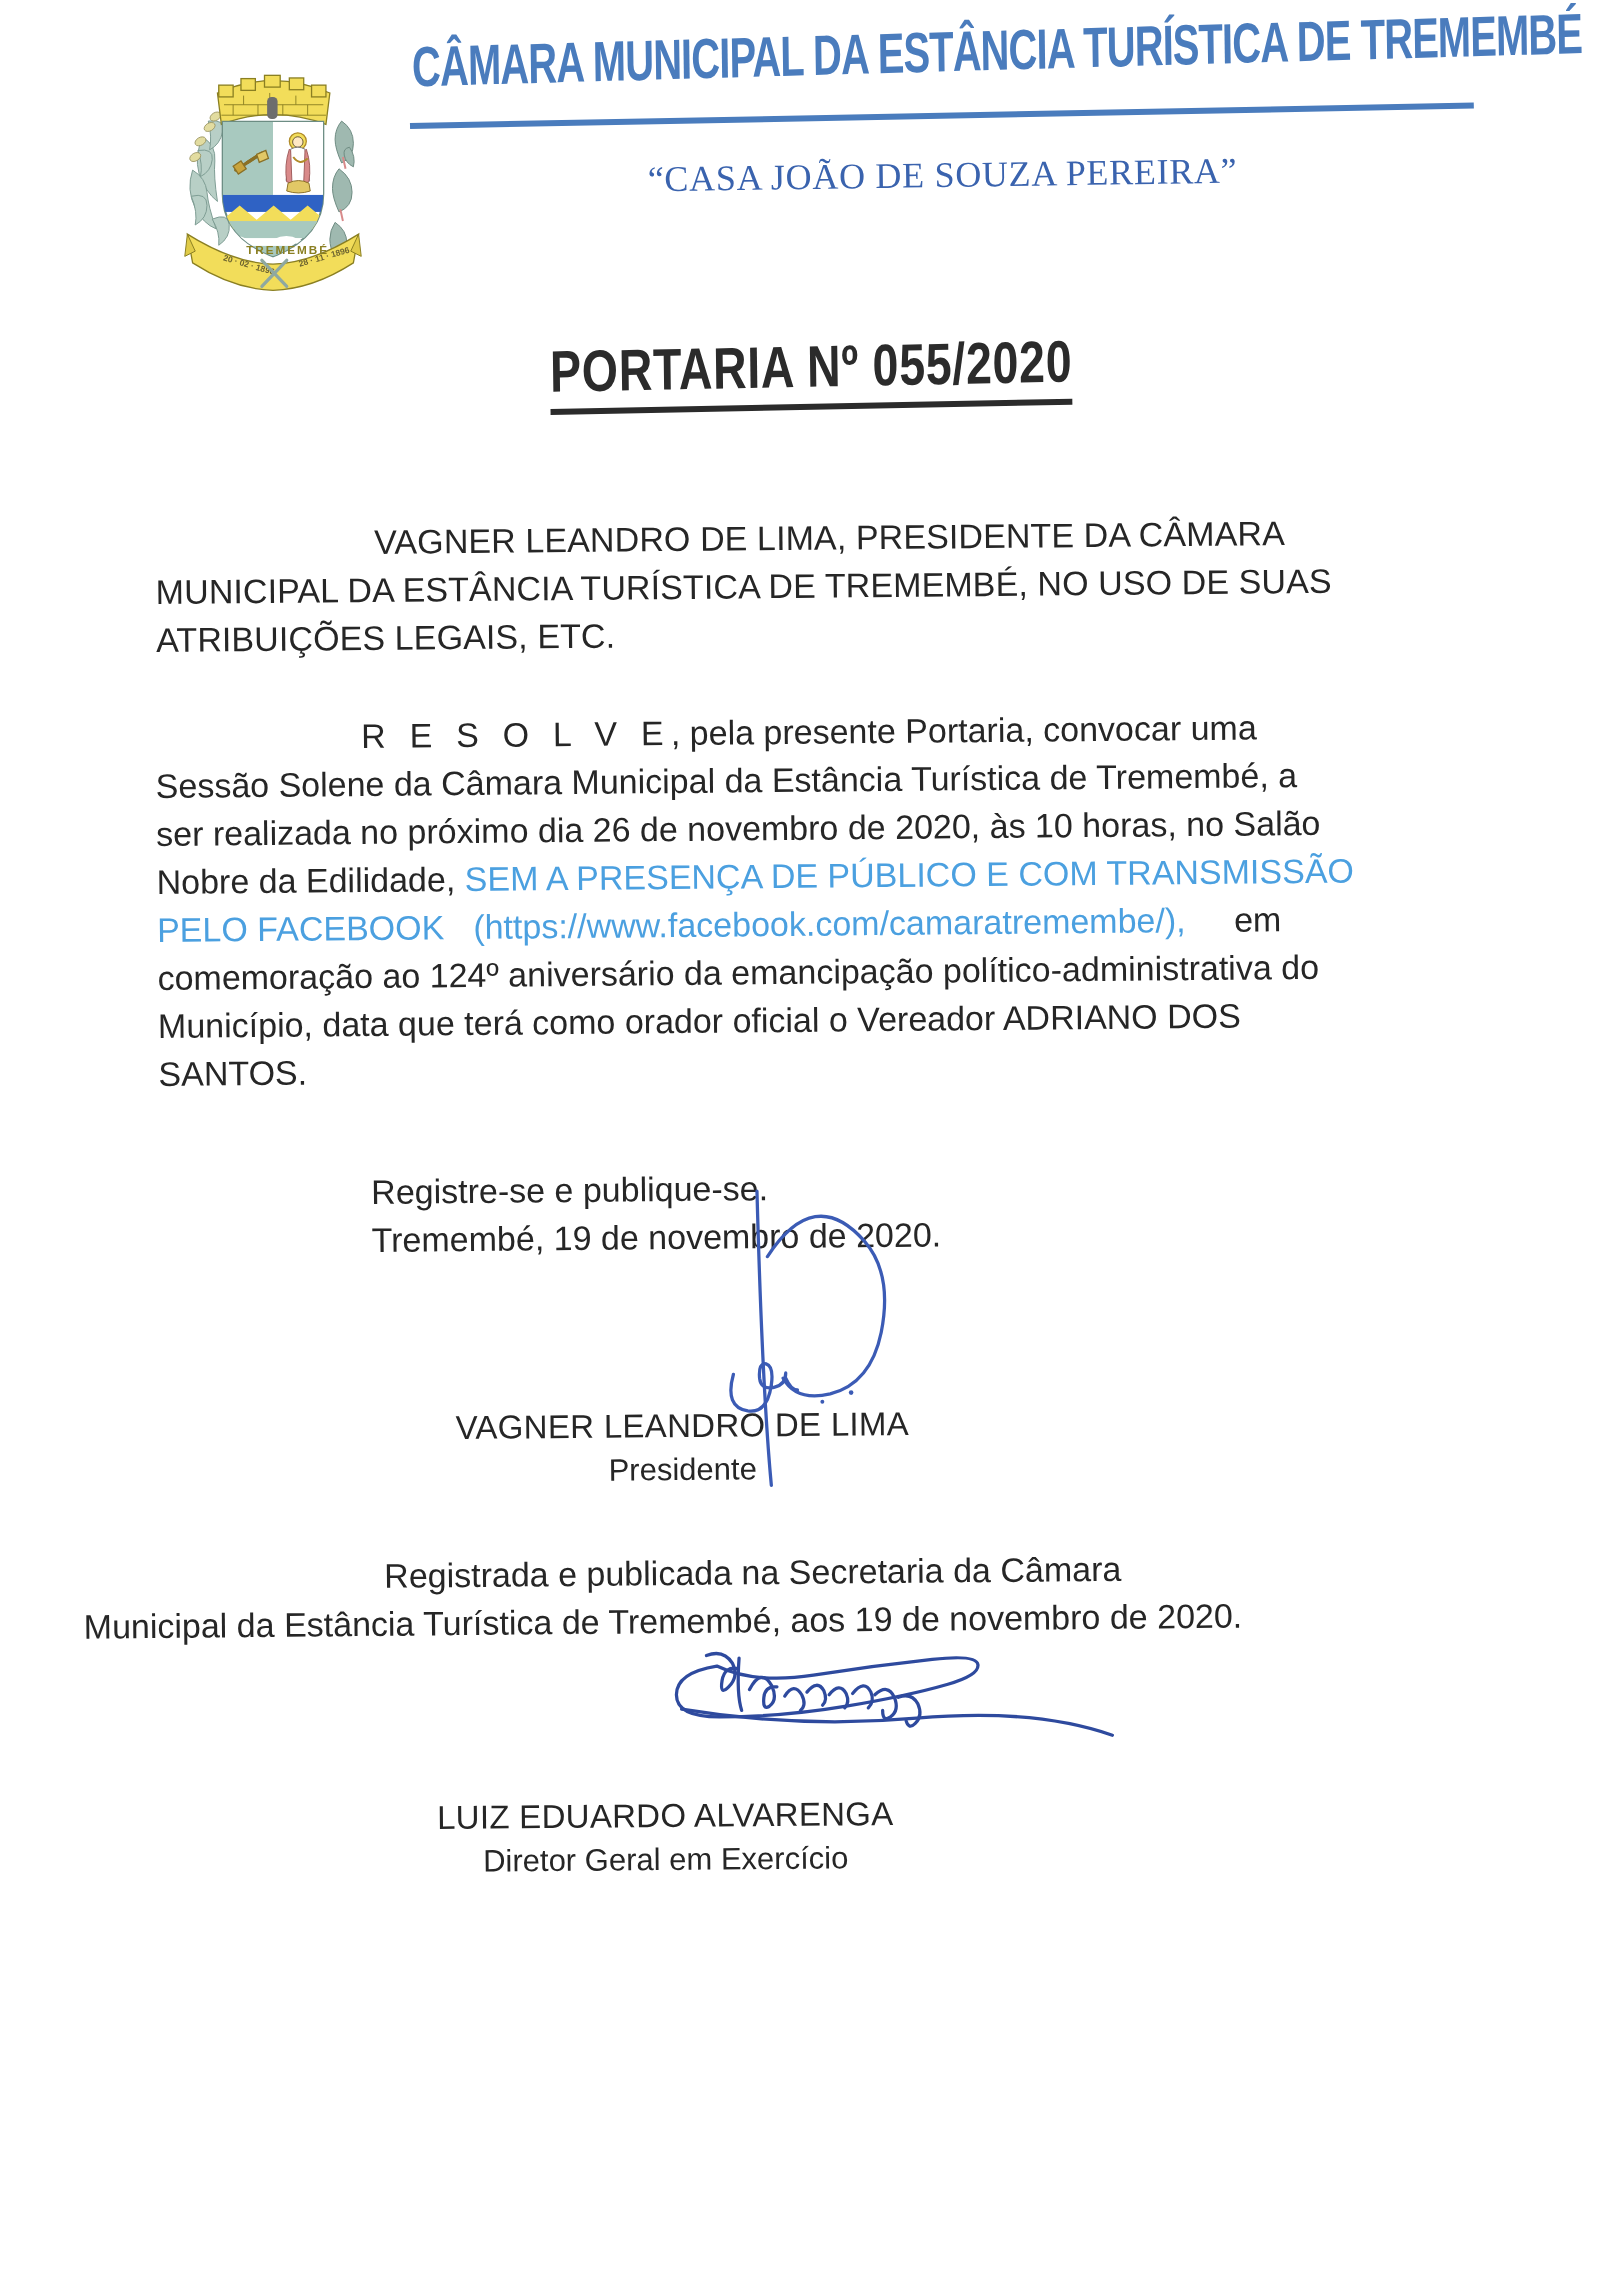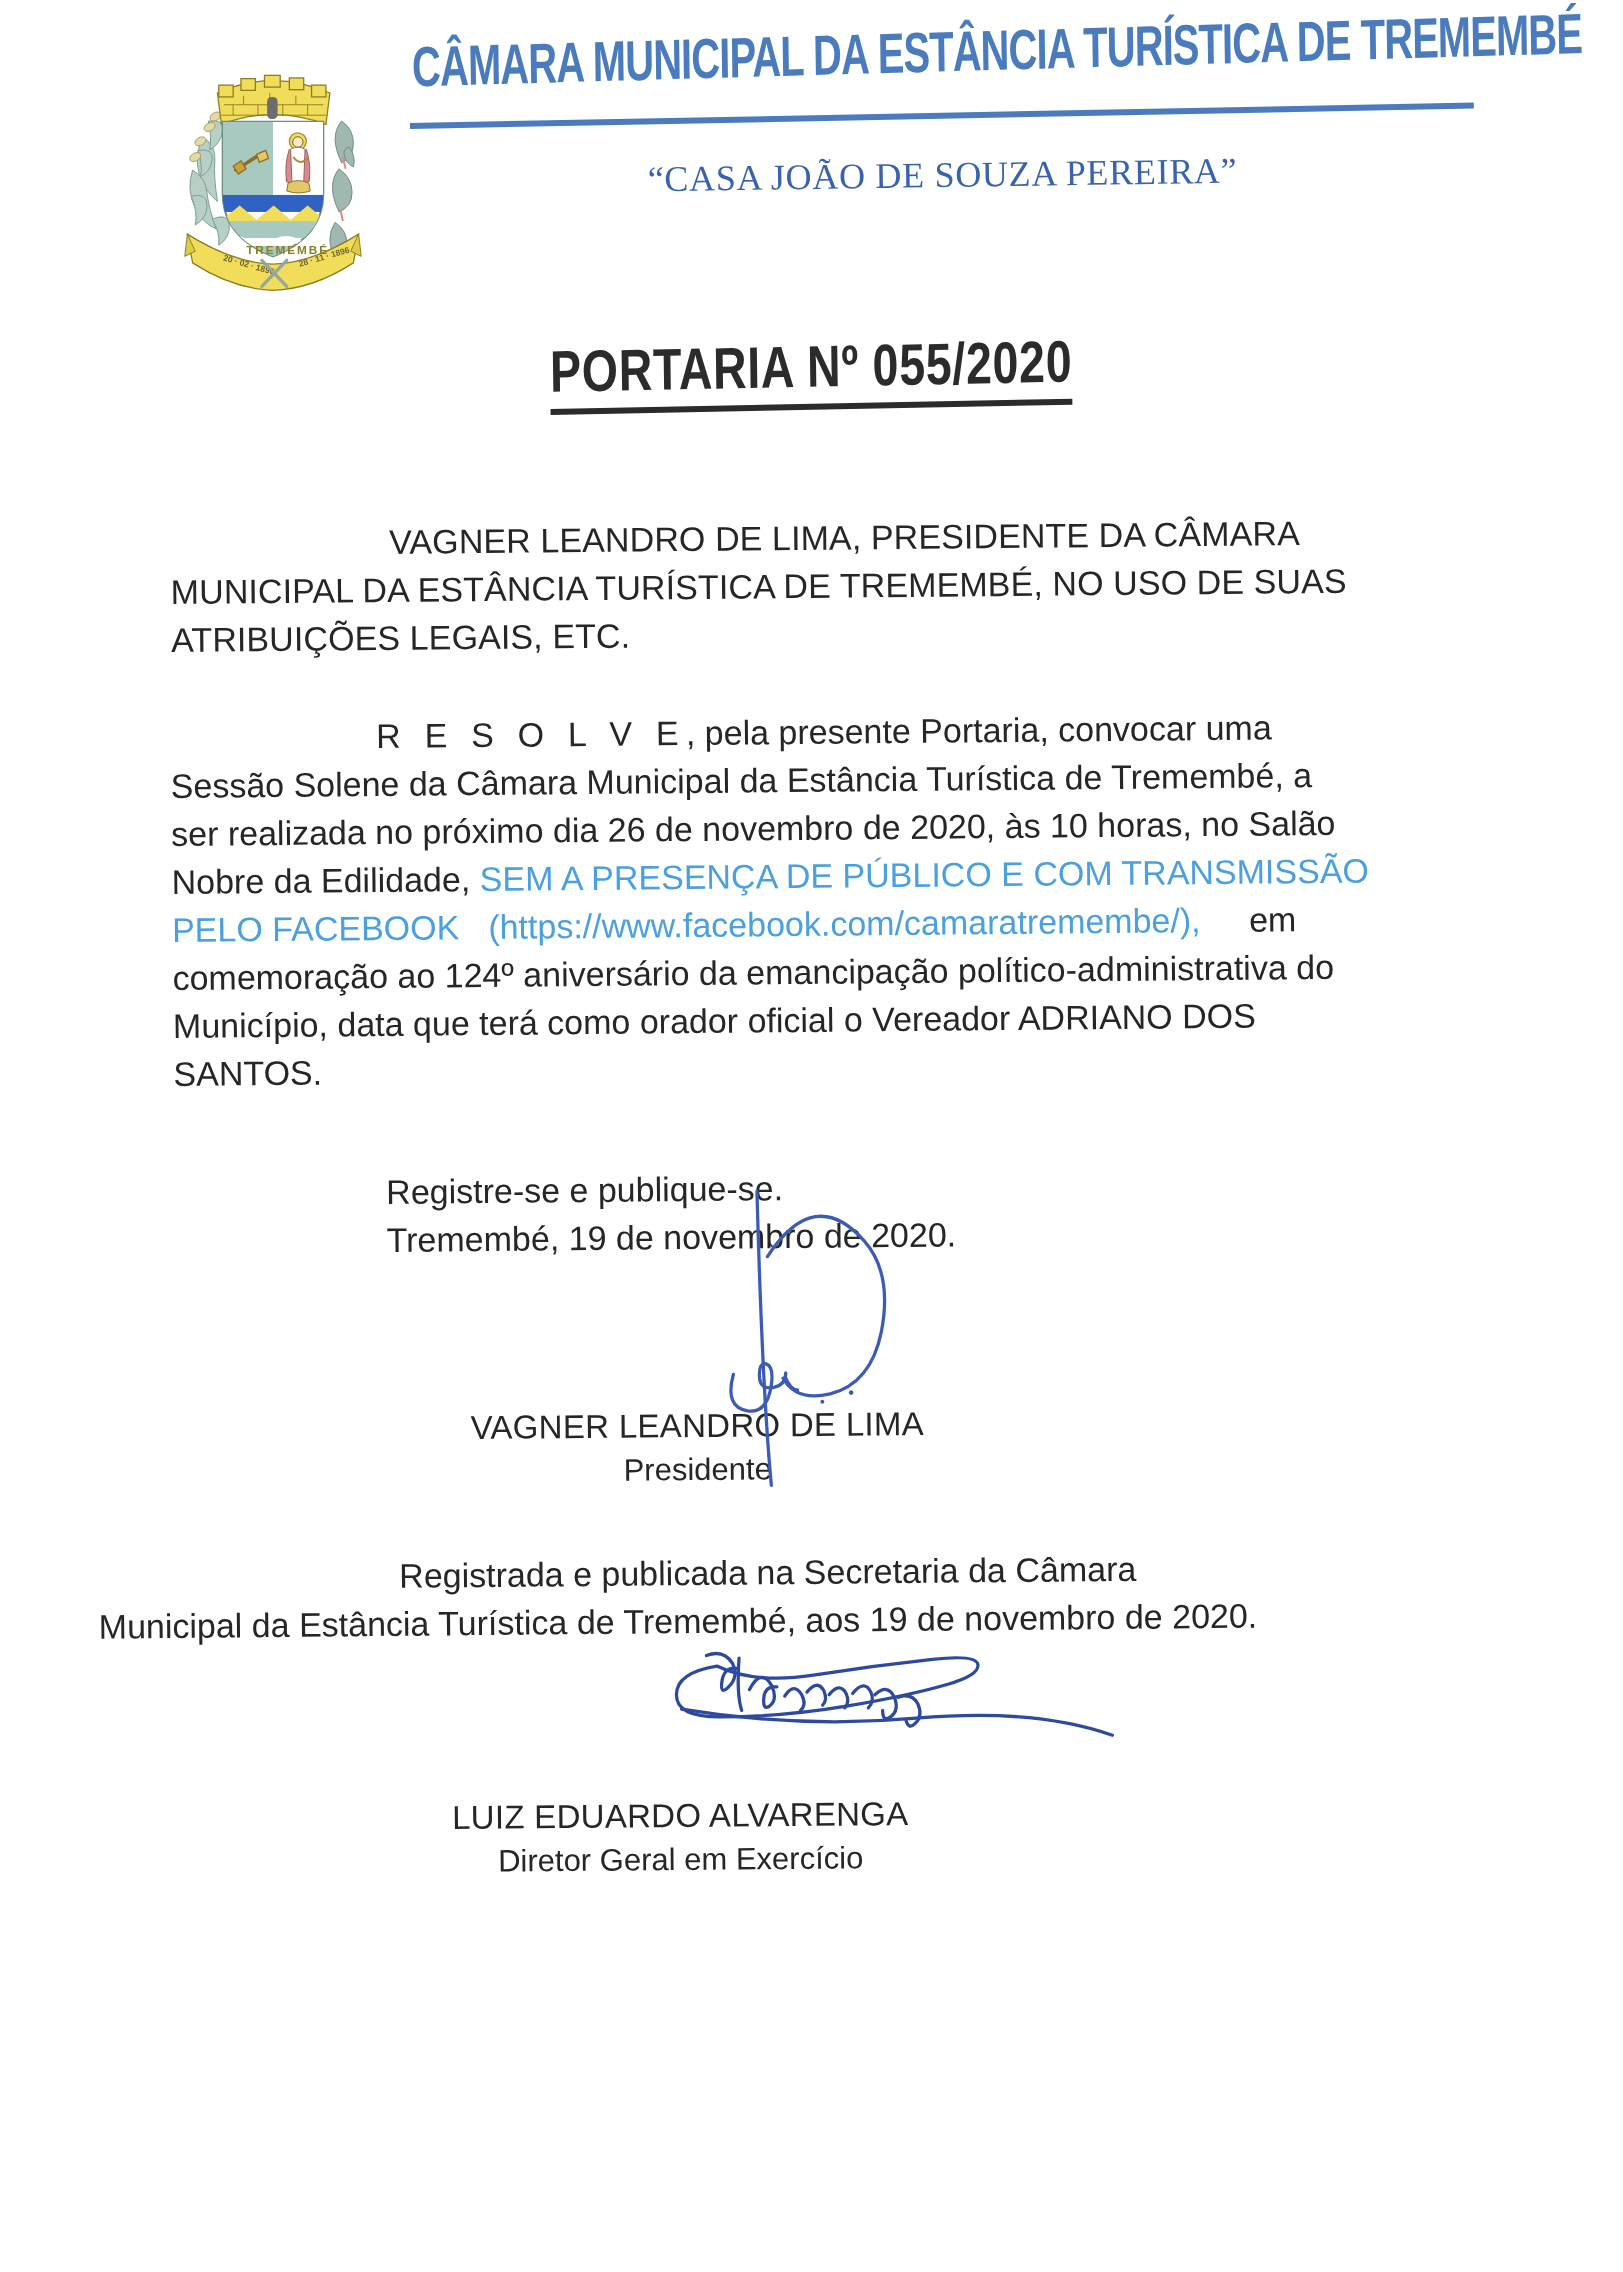--- a/index.html
+++ b/index.html
@@ -98,21 +98,21 @@
     color: #2b2b2b;
     transform: scaleY(1.22) scaleX(0.97) rotate(-0.9deg);
     border-bottom: 5.9px solid #2b2b2b;
     padding-bottom: 3.3px;
     white-space: nowrap;
   }
 
   
   .body-area {
     position: absolute;
-    left: 170px;
+    left: 155px;
     top: 520px;
     width: 1299px;
   }
 
   .para {
     font-family: "Liberation Sans", sans-serif;
     font-size: 34px;
     line-height: 48px;
     color: #262626;
     margin: 0;

